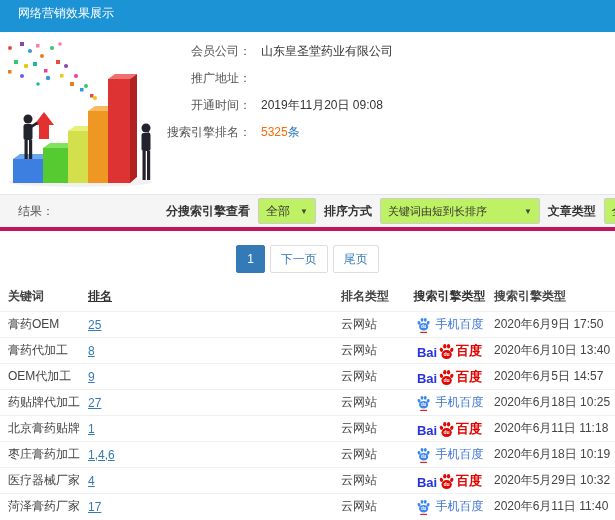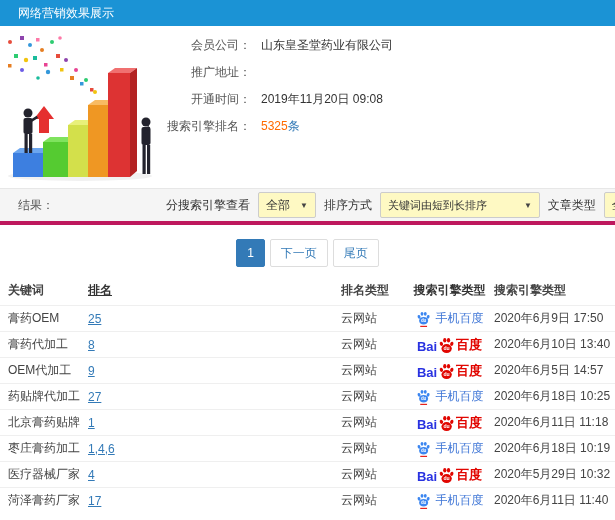--- a/index.html
+++ b/index.html
@@ -1,41 +1,41 @@
 <!DOCTYPE html>
 <html><head>
 <meta charset="utf-8">
 <style>
   * { margin:0; padding:0; box-sizing:border-box; }
   html,body { width:615px; height:520px; overflow:hidden; background:#fff;
     font-family:"Liberation Sans","DejaVu Sans",sans-serif; font-size:12px; color:#333; }
 
   
-  .titlebar { height:26px; background:#1b93d5; color:#fff; line-height:26px;
+  .titlebar { height:32px; background:#1b93d5; color:#fff; line-height:26px;
     padding-left:18px; font-size:12px; }
 
   
   .info-section { position:relative; height:160px; }
   .illustration { position:absolute; left:0; top:4px; width:185px; height:152px; }
   .info-list { position:absolute; left:163px; top:6px; }
   .info-row { height:27px; display:flex; align-items:center; }
   .info-row .lbl { display:inline-block; width:88px; text-align:right; color:#555; }
   .info-row .val { margin-left:10px; color:#333; }
   a.lnk { color:#337ab7; text-decoration:none; }
   .hl-num { color:#ff6a00; }
   .hl-unit { color:#337ab7; }
 
   
   .filter-bar { margin-top:2px; height:37px; background:#f5f5f5;
     border-top:1px solid #e7e7e7; border-bottom:4px solid #be185d;
     display:flex; align-items:center; padding-left:18px; white-space:nowrap; }
   .result-label { color:#555; }
   .filter-group { display:flex; align-items:center; margin-left:112px; gap:8px; }
-  .flabel { font-weight:normal; color:#333; }
-  .fselect { background:#fef9c3; border:1px solid #ccc; border-radius:2px; height:26px;
+  .flabel { font-weight:bold; color:#333; }
+  .fselect { background:#bef264; border:1px solid #ccc; border-radius:2px; height:26px;
     display:inline-flex; align-items:center; padding:0 7px; gap:10px; color:#333; cursor:pointer; }
   .fselect .arrow { font-size:8px; color:#444; }
   .sel-sort { font-size:11px;gap:37px; }
 
   
   .pagination { margin-top:14px; display:flex; justify-content:center; gap:5px; }
   .page-item { border:1px solid #ddd; border-radius:2px; background:#fff; color:#337ab7;
     min-width:28px; height:28px; line-height:26px; text-align:center; padding:0 10px; cursor:pointer; }
   .page-item.active { background:#337ab7; border-color:#337ab7; color:#fff; }
 

